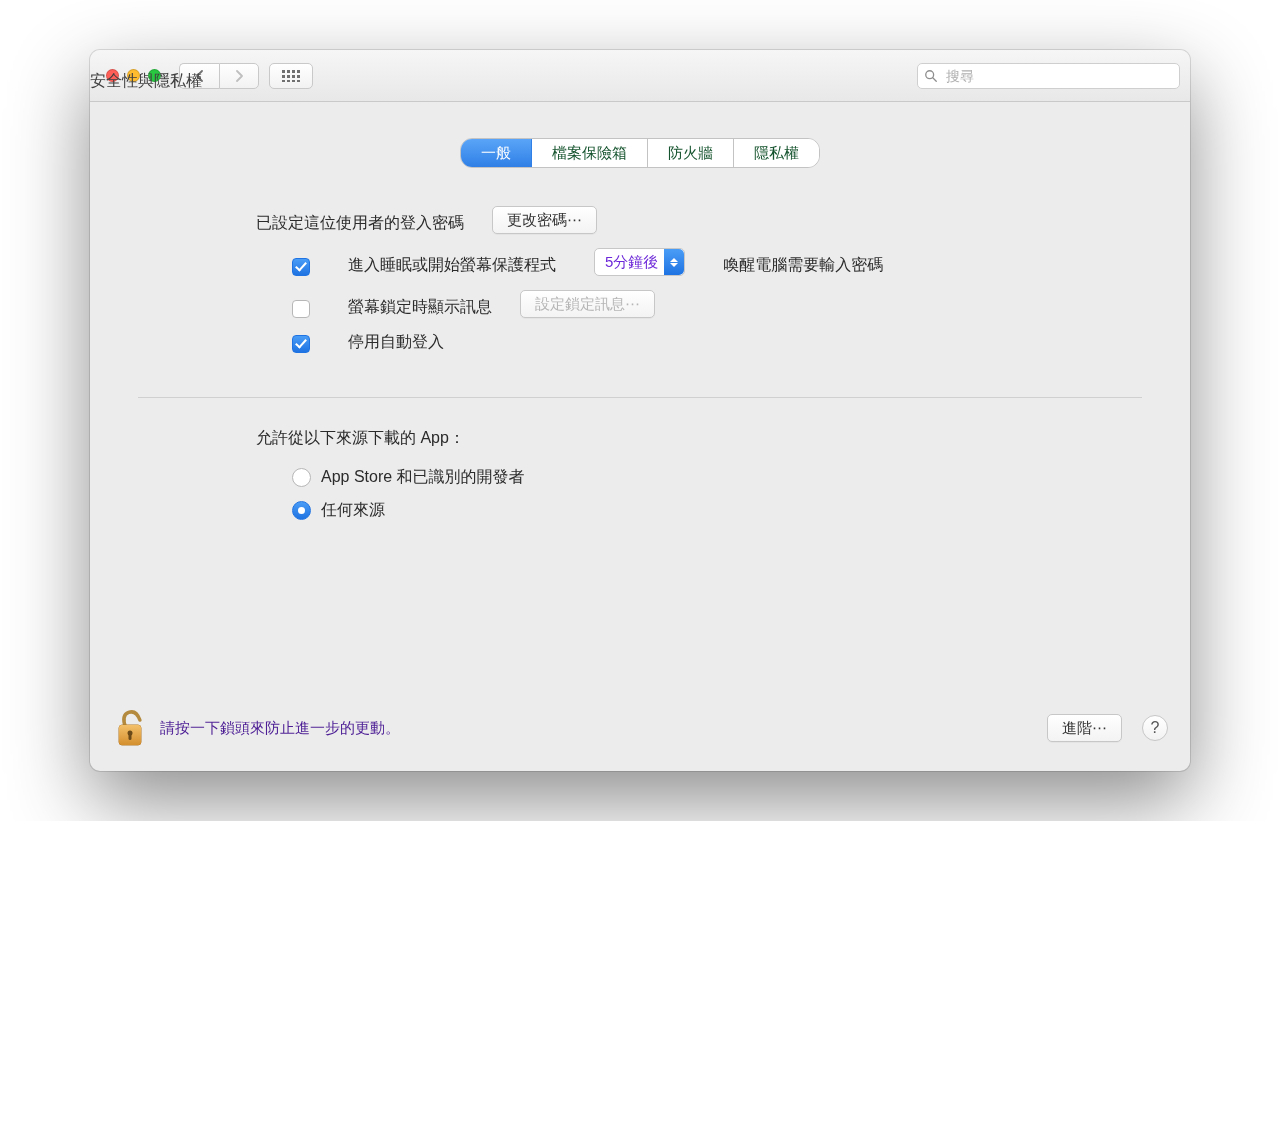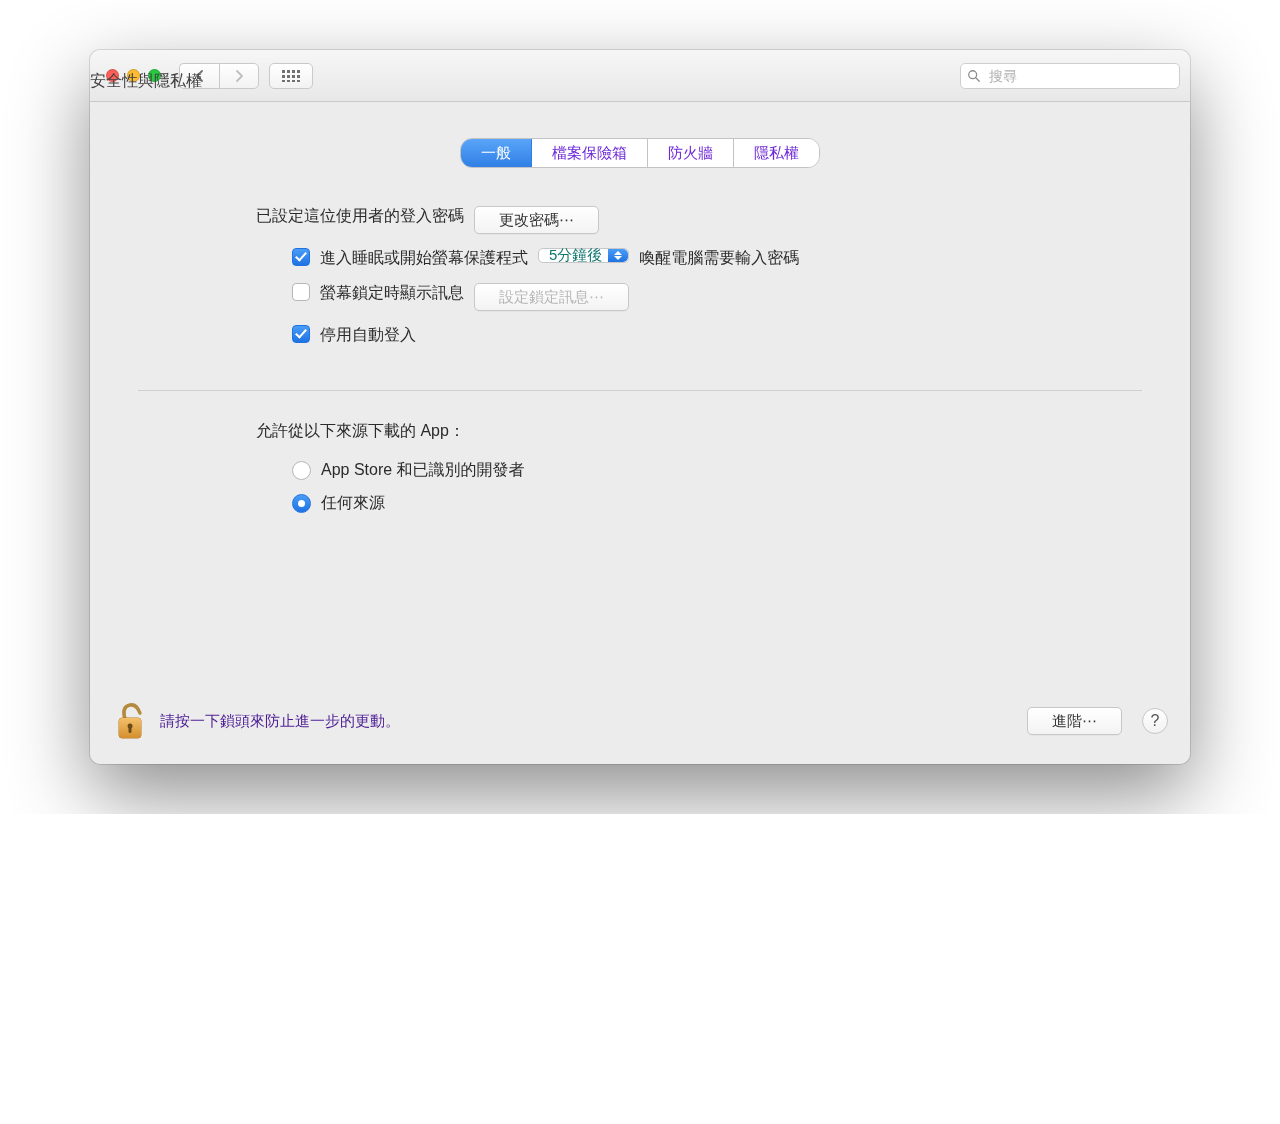--- a/index.html
+++ b/index.html
@@ -43,67 +43,67 @@
     .nav-group .btn { width: 40px; }
     .nav-group .btn:first-child { border-radius: 5px 0 0 5px; border-right: none; }
     .nav-group .btn:last-child { border-radius: 0 5px 5px 0; }
     .btn.grid { width: 44px; border-radius: 5px; margin-left: 10px; }
     .title-text {
       position: absolute; left: 0; right: 0; text-align: left;
       font-size: 16px; color: #404040; font-weight: 500; pointer-events: none; margin-top: 12px;
     }
     .search-wrap { margin-left: auto; position: relative; }
     .search {
-      width: 220px; height: 26px; border-radius: 5px; border: 1px solid #cfcfcf;
+      width: 263px; height: 26px; border-radius: 5px; border: 1px solid #cfcfcf;
       background: #fff; padding: 0 8px 0 28px; font-size: 14px; color: #701a75; outline: none;
     }
     .search::placeholder { color: #b0b0b0; }
     .search-icon-svg { position: absolute; left: 7px; top: 50%; transform: translateY(-50%); width: 14px; height: 14px; color: #8e8e8e; }
 
     .content { padding: 36px 38px 18px 38px; }
 
     .tabs {
       display: flex; justify-content: center; margin-bottom: 38px;
     }
     .tabs-inner { display: flex; border: 1px solid #c3c3c3; border-radius: 12px; overflow: hidden; box-shadow: 0 1px 0 rgba(255,255,255,0.6) inset; }
     .tab {
       height: 28px; padding: 0 20px; background: #fff; border-right: 1px solid #c3c3c3;
-      display: flex; align-items: center; font-size: 15px; color: #6d28d9;
+      display: flex; align-items: center; font-size: 15px; color: #14532d;
     }
     .tab:last-child { border-right: none; }
     .tab.active {
       background: linear-gradient(#5aa5f8, #2f7fe6);
       color: #fff; border-right-color: #2f7fe6;
     }
 
     .section { padding-left: 128px; padding-right: 60px; }
-    .row { display: flex; align-items: flex-start; margin-bottom: 14px; font-size: 16px; color: #2b2b2b; }
+    .row { display: flex; align-items: flex-end; margin-bottom: 14px; font-size: 16px; color: #2b2b2b; gap: 28px; }
     .row.sub { padding-left: 36px; }
     .push-btn {
       background: linear-gradient(#ffffff, #f3f3f3);
       border: 1px solid #c7c7c7; border-radius: 5px;
-      height: 28px; padding: 0 24px; font-size: 15px; color: #333;
-      display: inline-flex; align-items: center; margin-left: 10px;
+      height: 28px; padding: 0 14px; font-size: 15px; color: #333;
+      display: inline-flex; align-items: center; 
       box-shadow: 0 1px 0 rgba(0,0,0,0.03);
     }
     .push-btn.disabled { color: #b6b6b6; }
     .checkbox {
       width: 18px; height: 18px; border-radius: 4px; border: 1px solid #b7b7b7;
       background: #fff; margin-right: 10px; flex-shrink: 0; position: relative;
     }
     .checkbox.checked {
       background: linear-gradient(#4a9df6, #1f73e2); border-color: #1f73e2;
     }
     .checkbox.checked::after {
       content: ""; position: absolute; left: 5px; top: 1px; width: 4px; height: 9px;
       border: solid #fff; border-width: 0 2px 2px 0; transform: rotate(42deg);
     }
     .select {
       background: #fff; border: 1px solid #c7c7c7; border-radius: 5px;
-      height: 15px; padding: 0 26px 0 10px; font-size: 15px; color: #0f766e;
+      height: 28px; padding: 0 26px 0 10px; font-size: 15px; color: #6d28d9;
       display: inline-flex; align-items: center; margin: 0 10px; position: relative;
     }
     .select .arrows {
       position: absolute; right: 0; top: 0; bottom: 0; width: 20px;
       background: linear-gradient(#4a9df6, #1f73e2); border-radius: 0 5px 5px 0;
       display: flex; flex-direction: column; align-items: center; justify-content: center; gap: 1px;
     }
     .arrows .up { width: 0; height: 0; border-left: 4px solid transparent; border-right: 4px solid transparent; border-bottom: 4px solid #fff; }
     .arrows .down { width: 0; height: 0; border-left: 4px solid transparent; border-right: 4px solid transparent; border-top: 4px solid #fff; }
 

